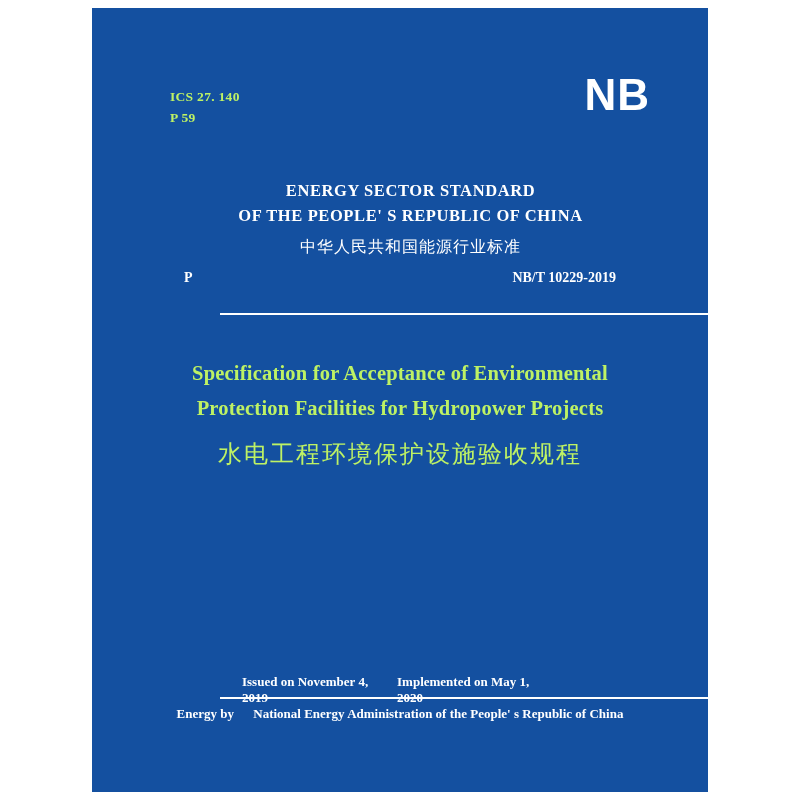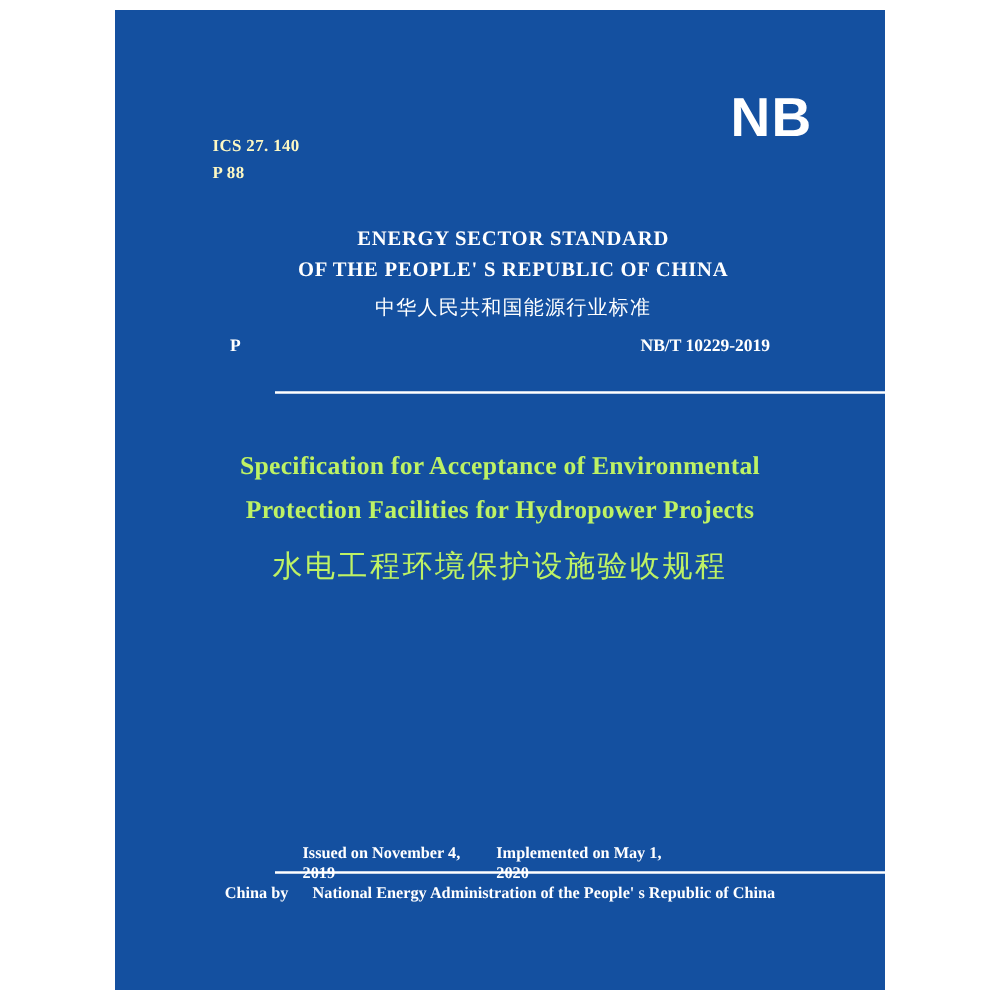--- a/index.html
+++ b/index.html
@@ -26,26 +26,25 @@
     width: 616px;
     height: 784px;
     background: #1450a0;
     box-sizing: border-box;
   }
   
   .ics-block {
     position: absolute;
     left: 78px;
     top: 78px;
-    color: #fef9c3;
+    color: #bef264;
     font-weight: bold;
     font-size: 13.5px;
     line-height: 21px;
     letter-spacing: 0.3px;
-    margin-top: 20px;
   }
   
   .nb-logo {
     position: absolute;
     right: 58px;
     top: 52px;
     color: #ffffff;
     font-family: "Liberation Sans", sans-serif;
     font-weight: bold;
     font-size: 44px;
@@ -147,21 +146,21 @@
   .issuer-row .label { margin-right: 16px; }
 </style>
 </head>
 <body>
 
 <div class="page">
   <div class="cover">
 
     <div class="ics-block">
       <div>ICS 27. 140</div>
-      <div>P 88</div>
+      <div>P 59</div>
     </div>
 
     <div class="nb-logo">NB</div>
 
     <div class="std-title">
       <div class="line1">ENERGY SECTOR STANDARD</div>
       <div class="line2">OF THE PEOPLE' S REPUBLIC OF CHINA</div>
       <div class="line-cn">中华人民共和国能源行业标准</div>
     </div>
 
@@ -179,18 +178,18 @@
     </div>
 
     <div class="dates-row">
       <div>Issued on November 4, 2019</div>
       <div>Implemented on May 1, 2020</div>
     </div>
 
     <div class="rule rule-bottom"></div>
 
     <div class="issuer-row">
-      <span class="label">China by</span>
+      <span class="label">Energy by</span>
       <span>National Energy Administration of the People' s Republic of China</span>
     </div>
 
   </div>
 </div>
 
 </body></html>

